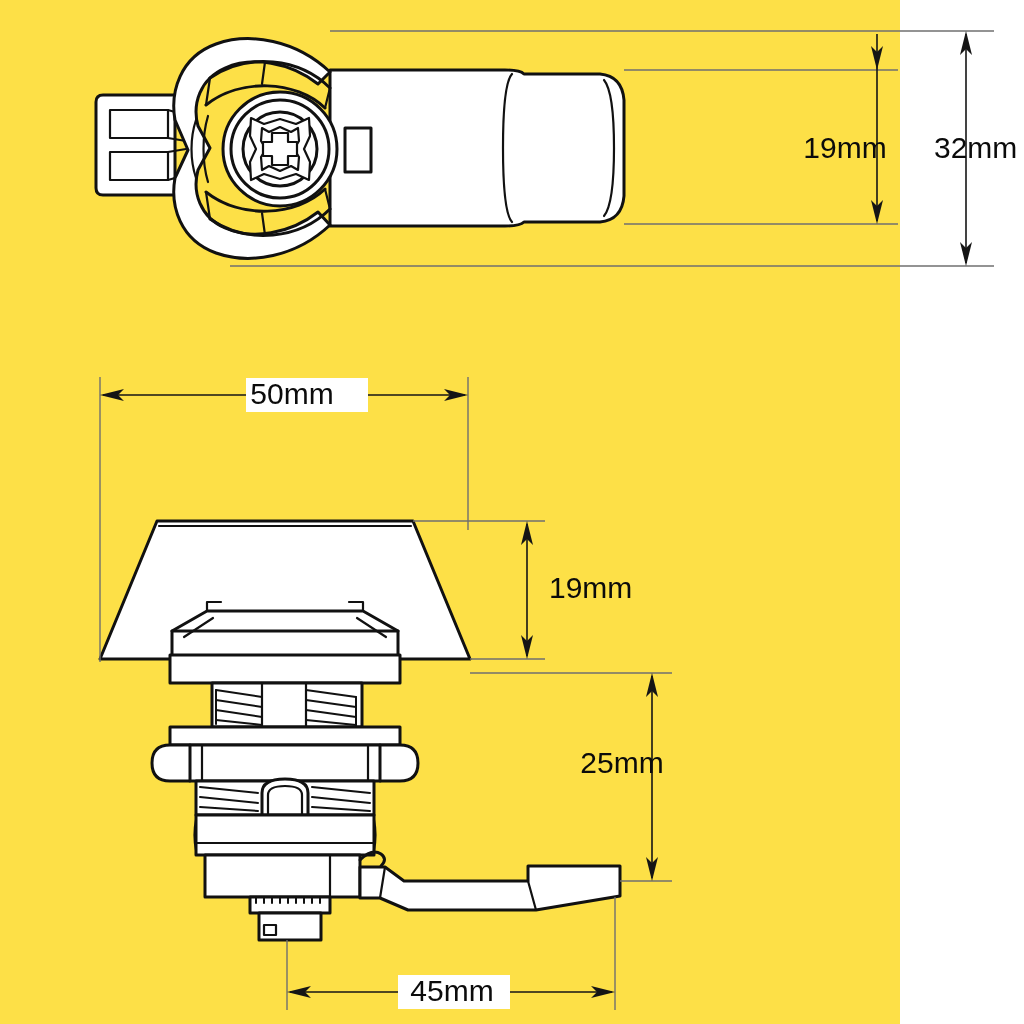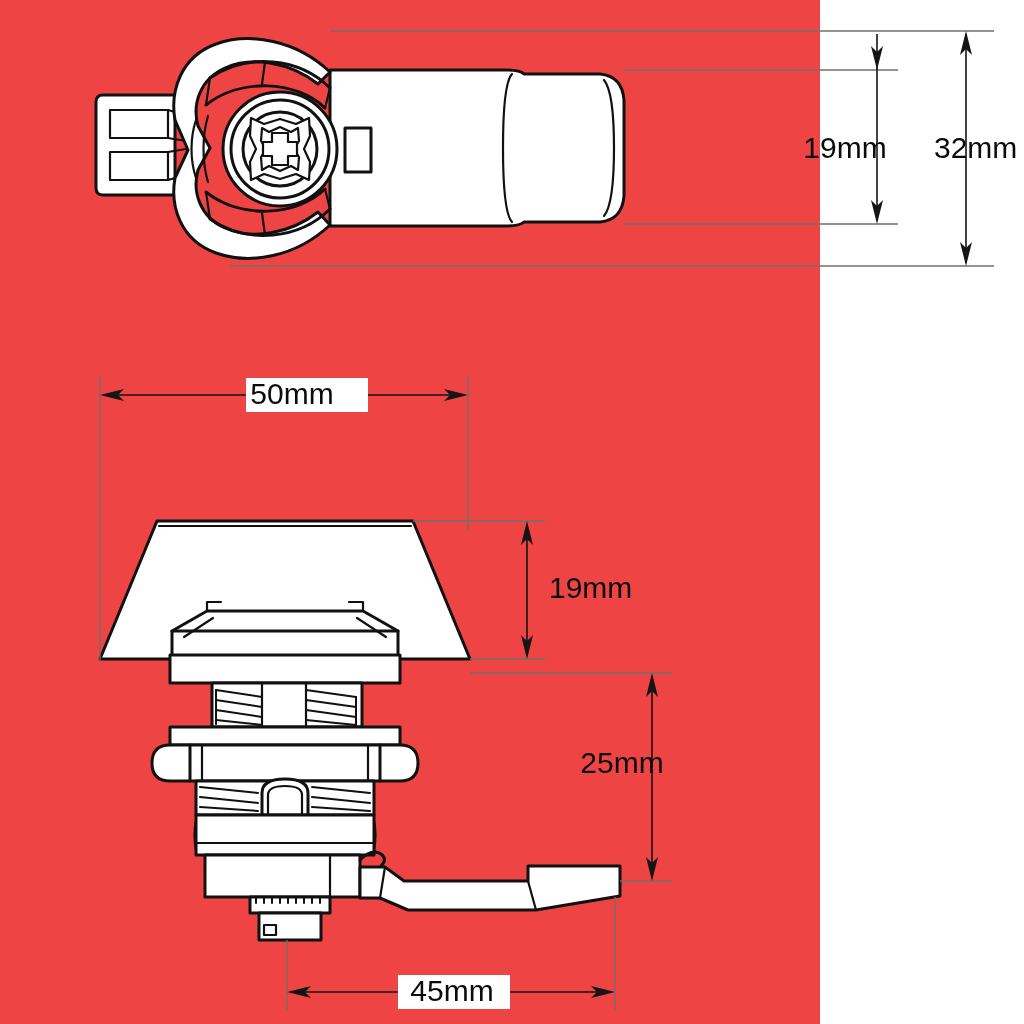--- a/index.html
+++ b/index.html
@@ -9,23 +9,23 @@
     background: #ffffff;
   }
   body {
     width: 1024px;
     height: 1024px;
     overflow: hidden;
     font-family: "Liberation Sans", sans-serif;
   }
   #drawing-root {
     position: relative;
-    width: 820px;
+    width: 900px;
     height: 1024px;
-    background: #ef4444;
+    background: #fde047;
   }
   svg.drawing {
     display: block;
     width: 1024px;
     height: 1024px;
   }
   .dim-text {
     font-family: "Liberation Sans", sans-serif;
     font-size: 30px;
     fill: #0b0b0b;

